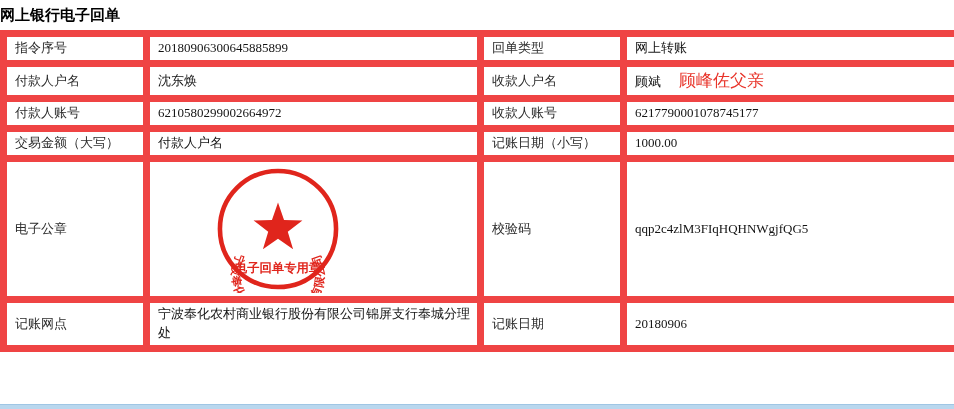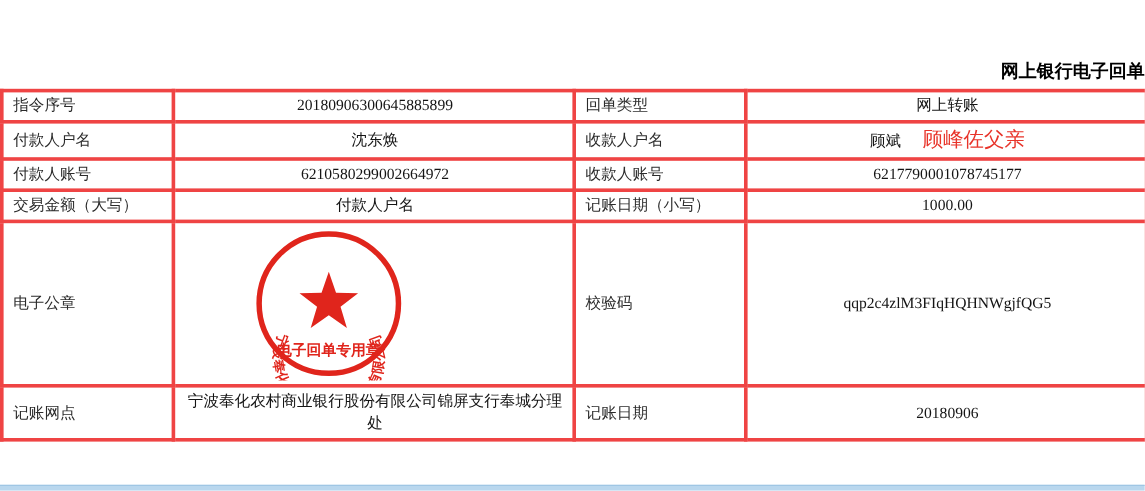--- a/index.html
+++ b/index.html
@@ -2,37 +2,36 @@
 <html><head>
 <meta charset="utf-8">
 <style>
   html,body{margin:0;padding:0;background:#ffffff;}
   body{
     width:954px;height:409px;position:relative;overflow:hidden;
     font-family:"Liberation Serif","DejaVu Serif",serif;
     color:#1a1a1a;
   }
   .page-title{
-    text-align:right;font-weight:bold;font-size:15px;color:#000;
+    text-align:left;font-weight:bold;font-size:15px;color:#000;
     padding-top:5px;height:25px;line-height:20px;
     font-family:"DejaVu Sans","Liberation Sans",sans-serif;
-    margin-top:44px;
   }
   table.receipt{
     width:954px;border-collapse:collapse;table-layout:fixed;
   }
   table.receipt td{
-    border:3px solid #ef4444;vertical-align:middle;
+    border:7px solid #ef4444;vertical-align:middle;
     padding:2px 6px 2px 8px;font-size:13px;line-height:1.45;
     word-break:break-all;
   }
   td.lbl{
     font-size:12.5px;color:#2b2b2b;background:#ffffff;
   }
-  td.val{color:#141414;text-align:center;}
+  td.val{color:#141414;}
   col.c-lbl{width:143px;}
   col.c-val{width:334px;}
   tr.h25{height:25px;}
   tr.h50{height:50px;}
   tr.h133{height:133px;padding-left:36px;}
   tr.h38{height:38px;}
   .annotation{
     color:#e8342a;font-size:17px;margin-left:18px;
   }
   .seal-wrap{margin:1px 0 1px 56px;width:128px;height:128px;}

